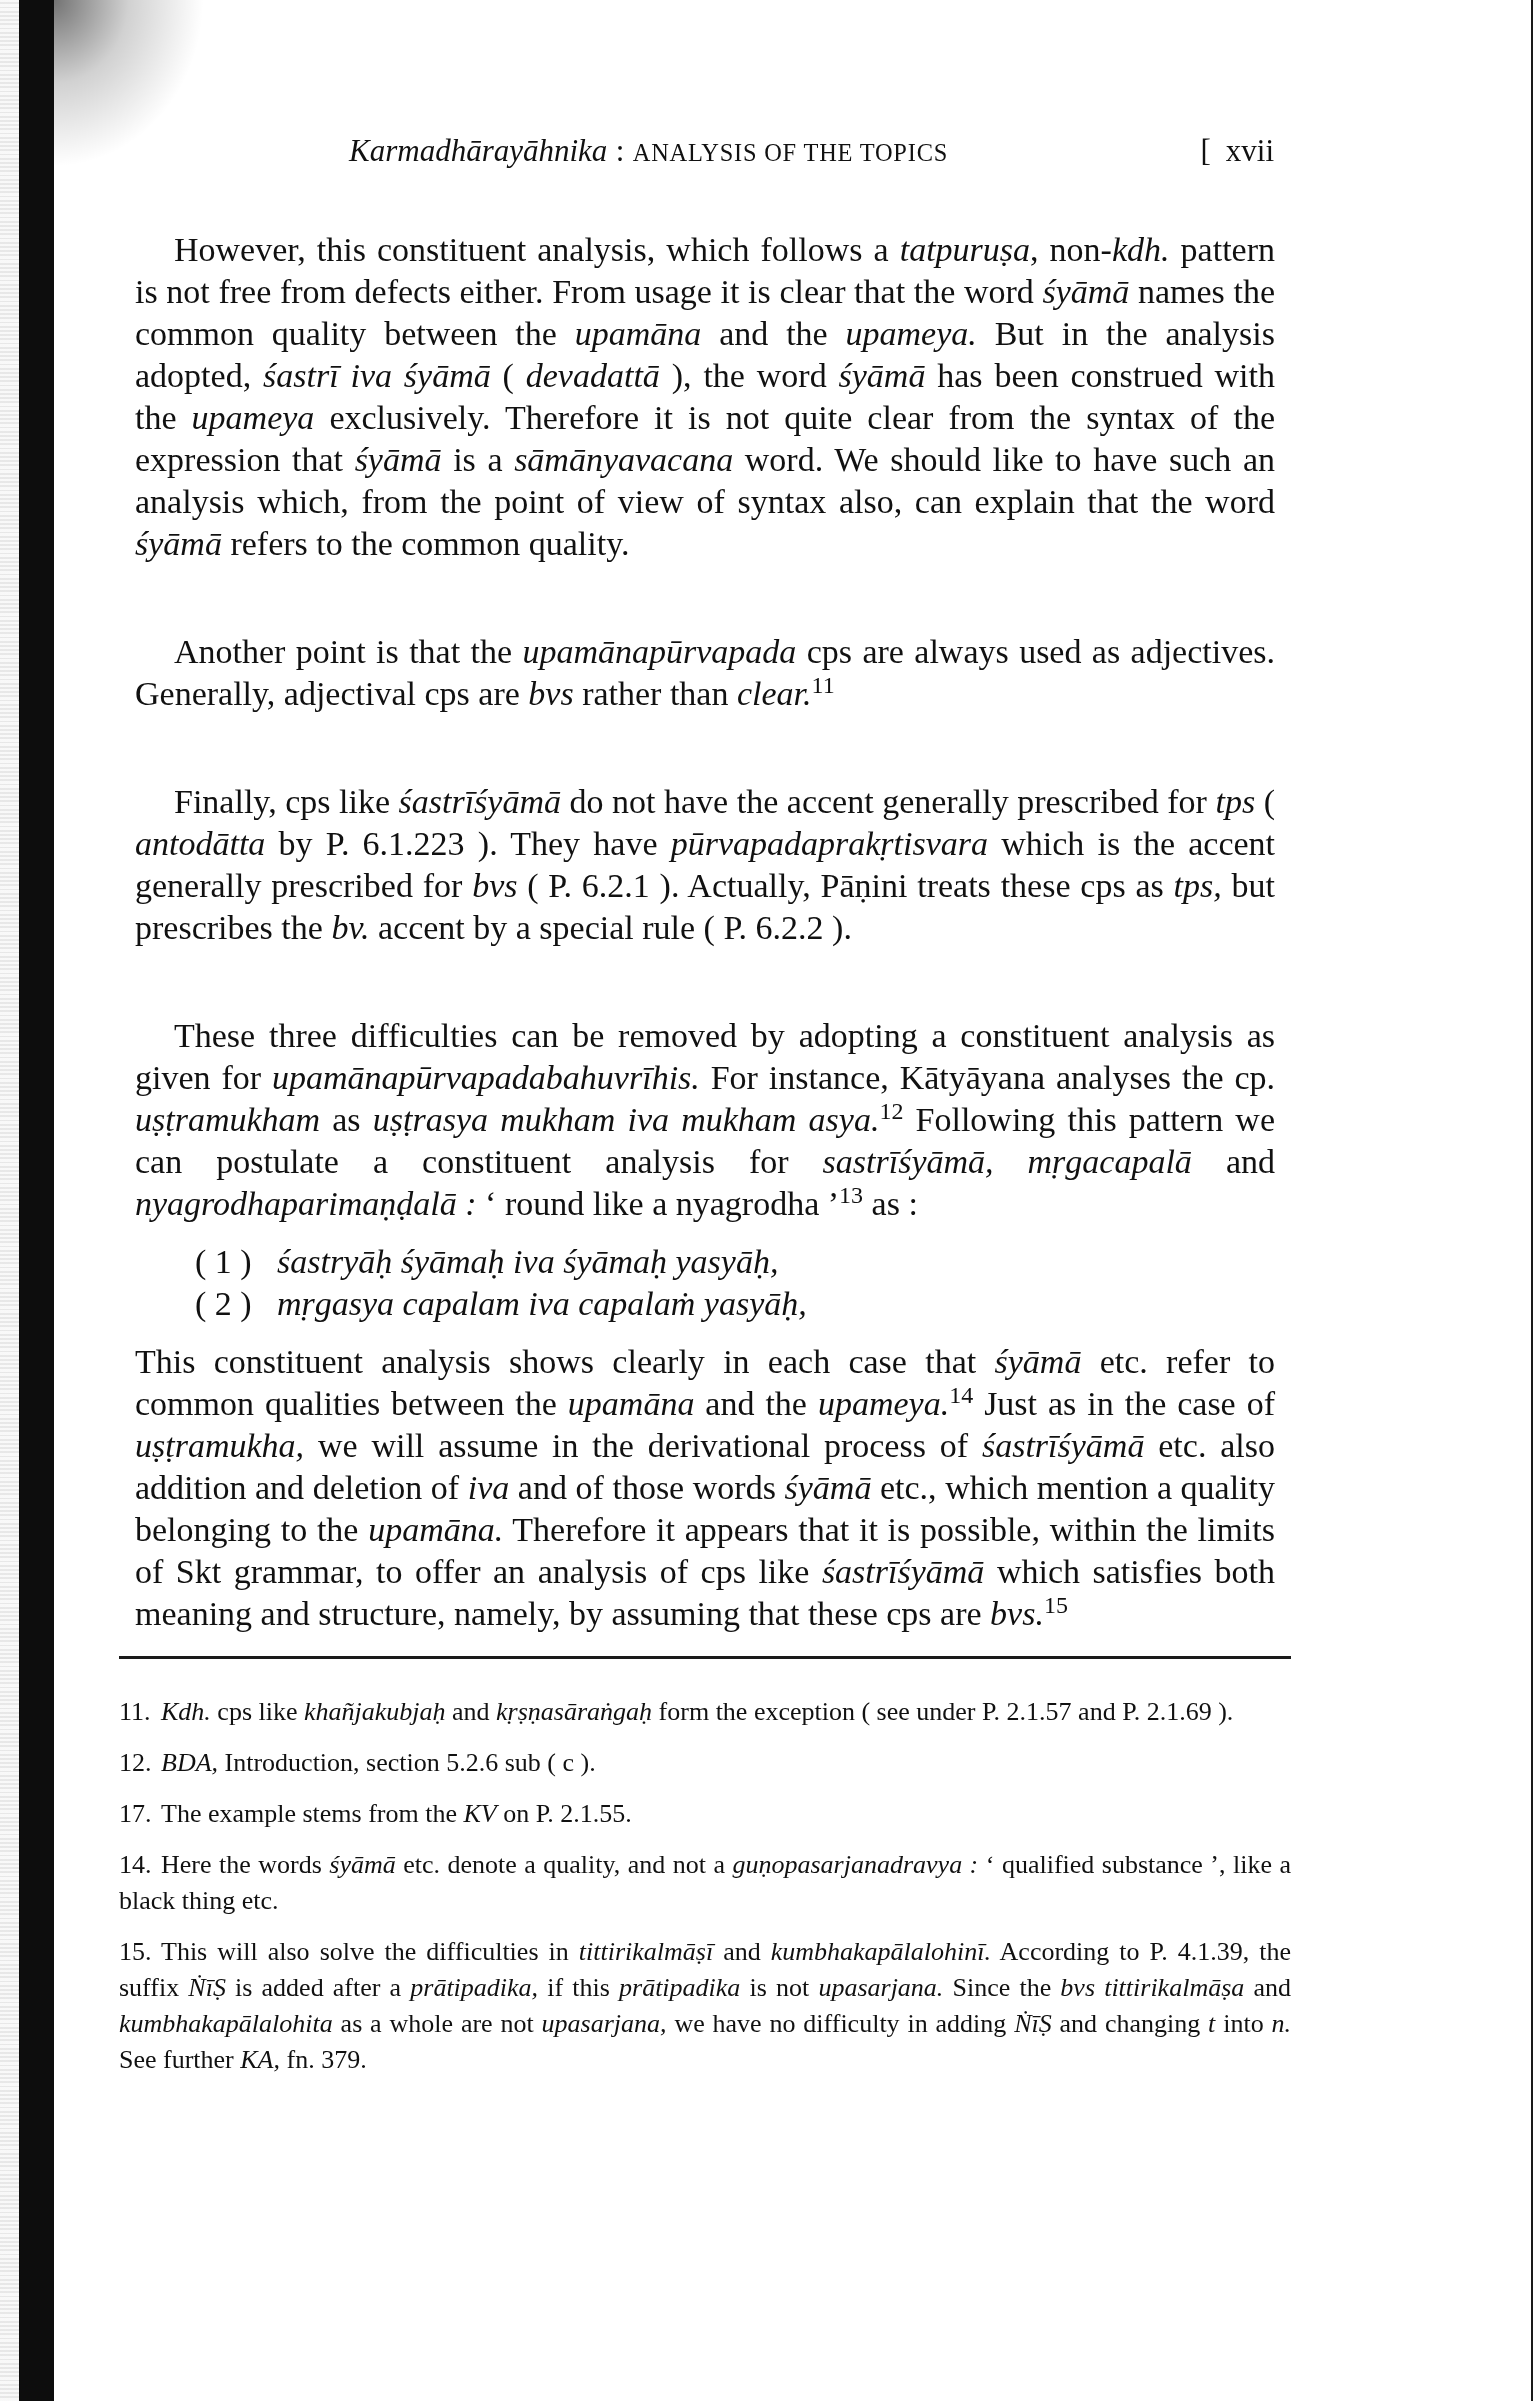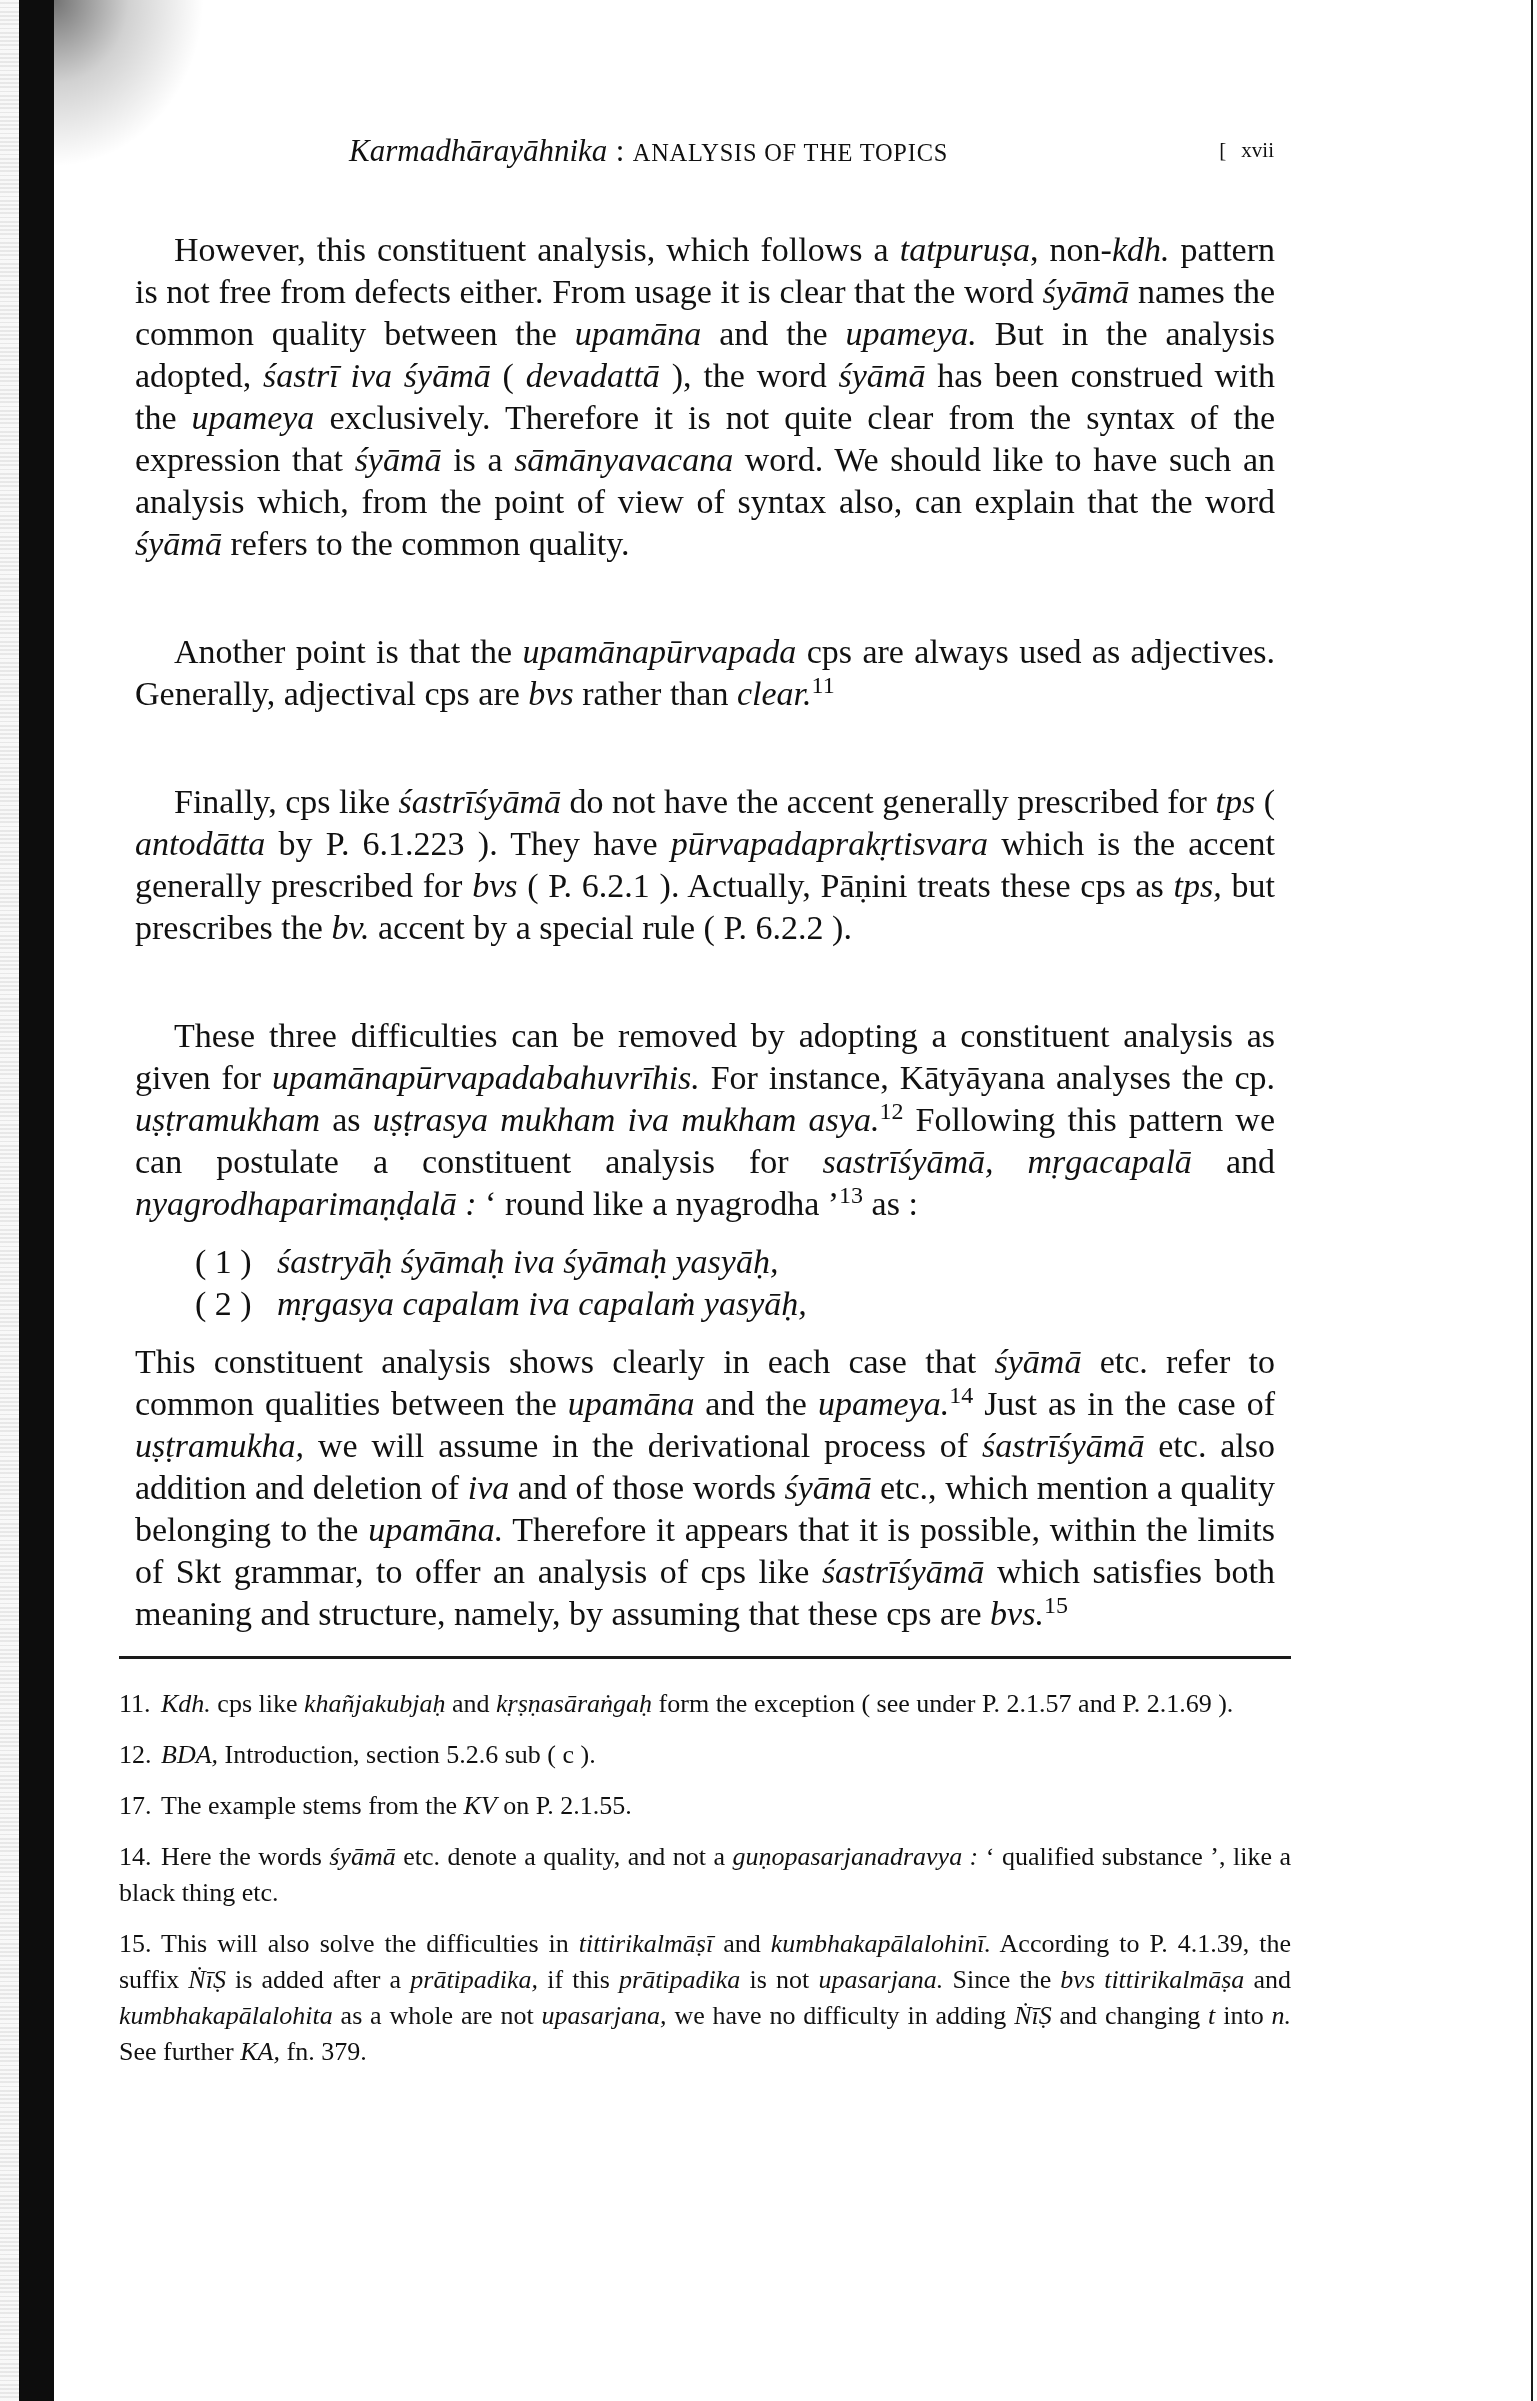--- a/index.html
+++ b/index.html
@@ -27,21 +27,21 @@
     position: absolute; right: 5px; top: 0; width: 2.5px; height: 2401px;
     background: #1a1a1a;
   }
   .header {
     position: absolute; top: 124px; left: 349px; width: 925px; height: 42px;
     font-size: 31px; line-height: 53px;
   }
   .header .title { font-style: italic; }
   .header .sep { padding: 0 8.4px; }
   .header .caps { font-size: 24.4px; letter-spacing: 0.8px; }
-  .header .pageno { position: absolute; right: 0; top: 0; font-size: 21px; }
+  .header .pageno { position: absolute; right: 0; top: 0; font-size: 31px; }
   .header .bracket { margin-right: 15px; }
 
   .body-text {
     position: absolute; left: 119px; width: 1172px;
     font-size: 34px; line-height: 42px;
     text-align: justify;
   }
   .para { margin: 16px; text-indent: 39px; }
   .para.noindent { text-indent: 0; }
   i { font-style: italic; }
@@ -53,21 +53,21 @@
   .list .num { display: inline-block; width: 82px; font-style: normal; }
 
   .rule {
     position: absolute; left: 119px; width: 1172px; top: 1656px; height: 2.5px;
     background: #1a1a1a;
   }
   .footnotes {
     position: absolute; left: 119px; top: 1682px; width: 1172px;
     font-size: 26px; line-height: 36px; text-align: justify;
   }
-  .fn { margin: 4px 0 15px 0; }
+  .fn { margin: 12px 0 15px 0; }
   .fn .fnum { display: inline-block; width: 42px; }
 </style>
 </head>
 <body>
 
 <div class="binding-shade"></div>
 <div class="binding"></div>
 <div class="corner-shadow"></div>
 <div class="edge-right"></div>
 

